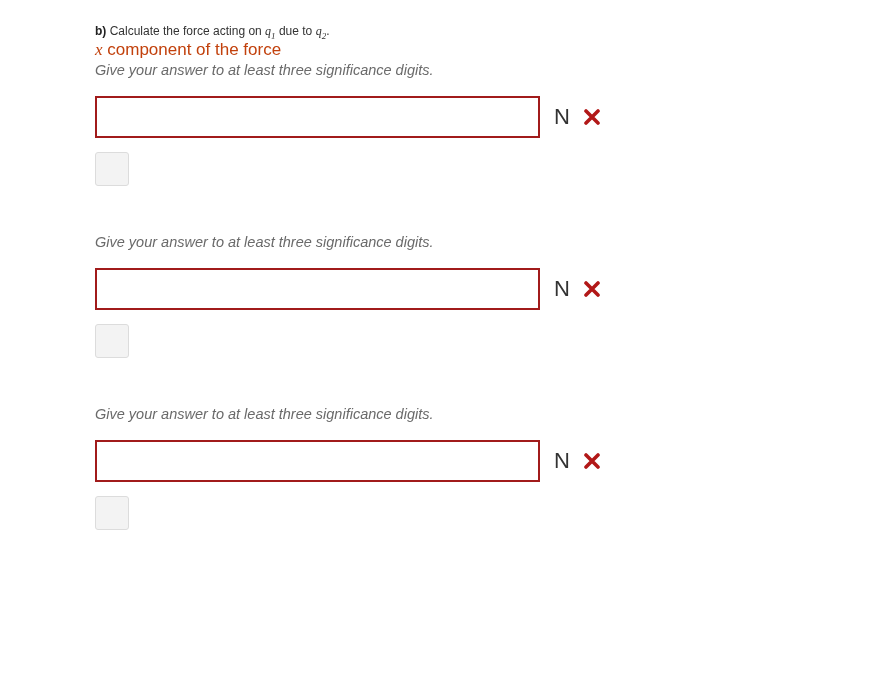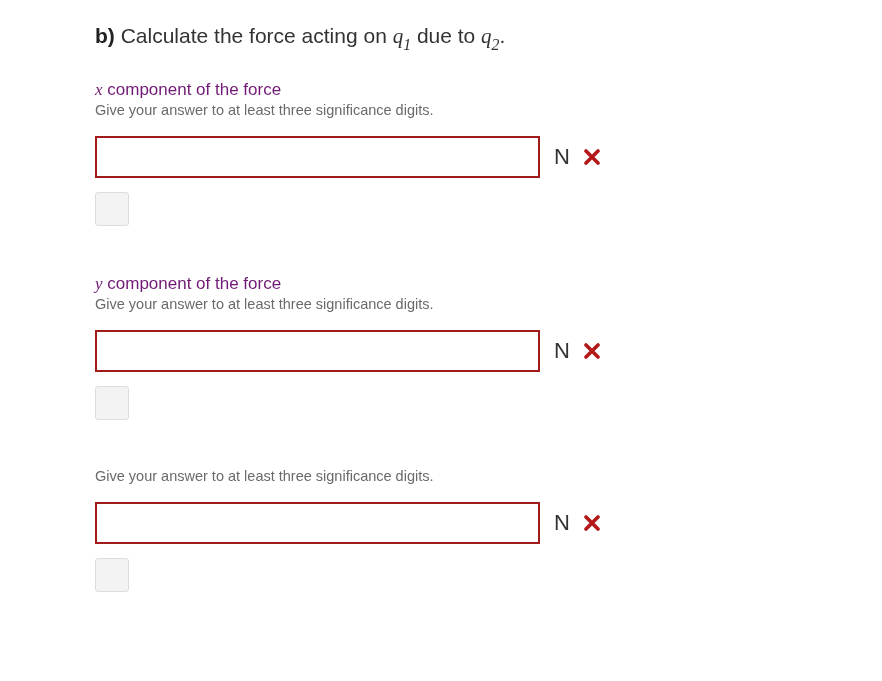--- a/index.html
+++ b/index.html
@@ -4,51 +4,51 @@
   <style>
     * { box-sizing: border-box; margin: 0; padding: 0; }
     body {
       font-family: 'Segoe UI', Arial, sans-serif;
       background: #fff;
       padding: 24px 0 0 95px;
       width: 882px;
       color: #333;
     }
     .prompt {
-      font-size: 21px;
+      font-size: 12px;
       color: #333;
-      margin-bottom: 28px;
     }
     .prompt .part-label {
       font-weight: bold;
       color: #222;
     }
     .mathit {
       font-family: 'Cambria Math', 'Times New Roman', serif;
       font-style: italic;
     }
     .sub {
       font-size: 0.75em;
       vertical-align: sub;
       position: relative;
       top: 0.1em;
     }
     .question-block {
       margin-bottom: 48px;
     }
     .q-title {
       font-size: 17px;
-      color: #701a75;
+      color: #c2410c;
       margin-bottom: 2px;
     }
     .q-title .mathit { font-size: 17px; }
     .hint {
       font-size: 14.5px;
       color: #6a6a6a;
       margin-bottom: 18px;
+      font-style: italic;
     }
     .answer-row {
       display: flex;
       align-items: center;
       gap: 14px;
       margin-bottom: 14px;
     }
     .answer-input {
       width: 445px;
       height: 42px;
@@ -93,23 +93,20 @@
     <span class="cross-icon">
       <svg width="16" height="16" viewBox="0 0 16 16">
           <path d="M2 2 L14 14 M14 2 L2 14" stroke="#b21818" stroke-width="3.6" stroke-linecap="round"></path>
         </svg>
     </span>
   </div>
   <div class="small-box"></div>
 </div>
 
 <div class="question-block">
-  <div class="q-title">
-    <span class="mathit">y</span><span> component of the force</span>
-  </div>
   <div class="hint">Give your answer to at least three significance digits.</div>
   <div class="answer-row">
     <input type="text" class="answer-input" value="" style="">
     <span class="unit">N</span>
     <span class="cross-icon">
       <svg width="16" height="16" viewBox="0 0 16 16">
           <path d="M2 2 L14 14 M14 2 L2 14" stroke="#b21818" stroke-width="3.6" stroke-linecap="round"></path>
         </svg>
     </span>
   </div>

